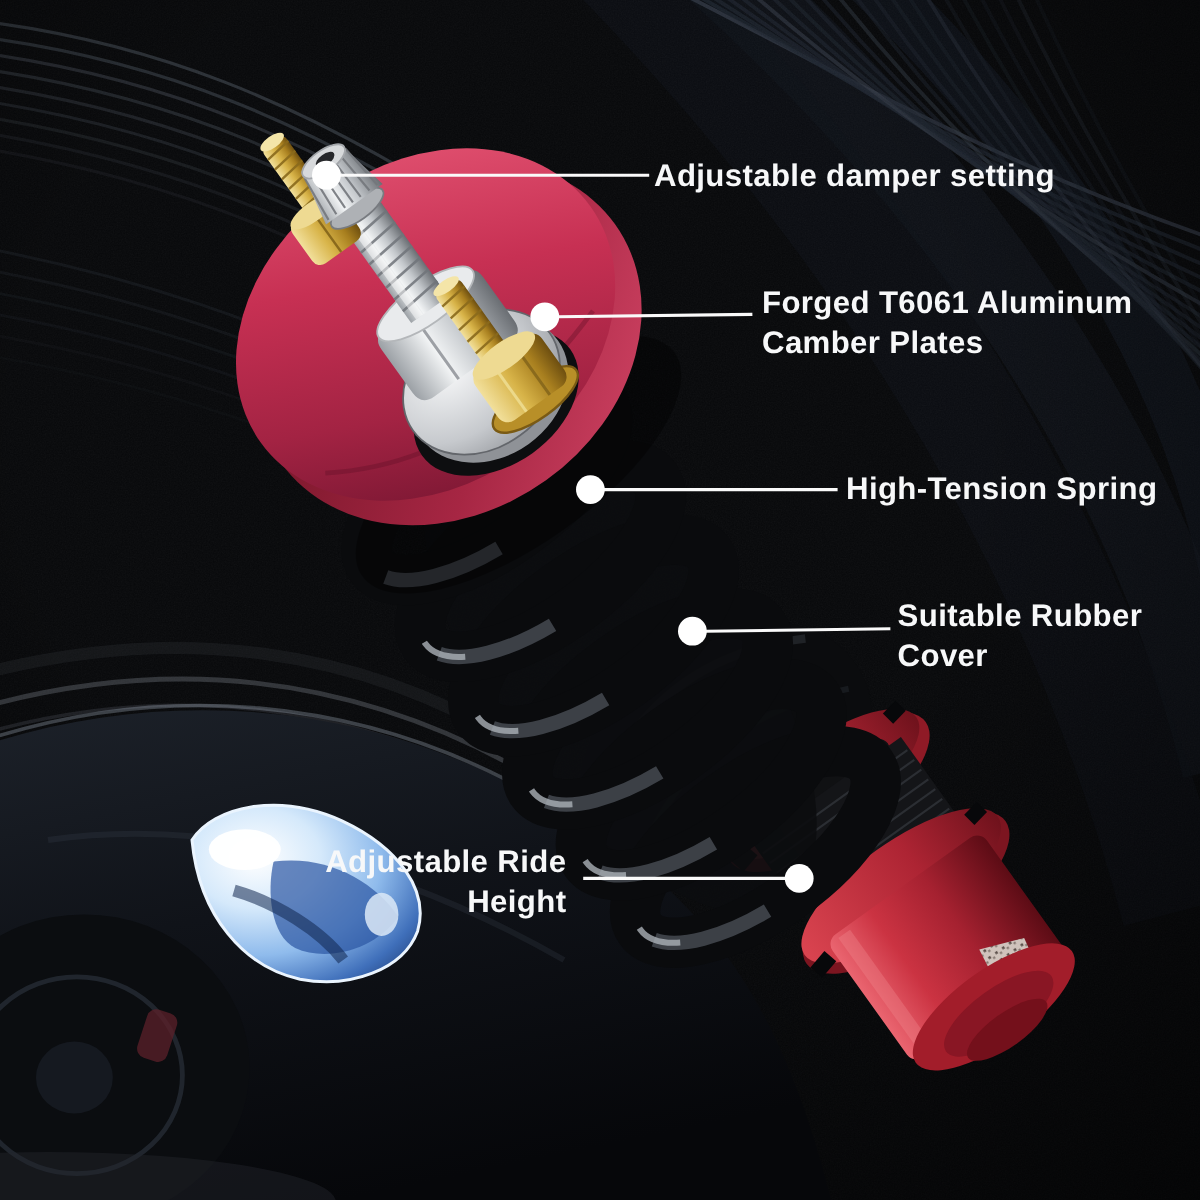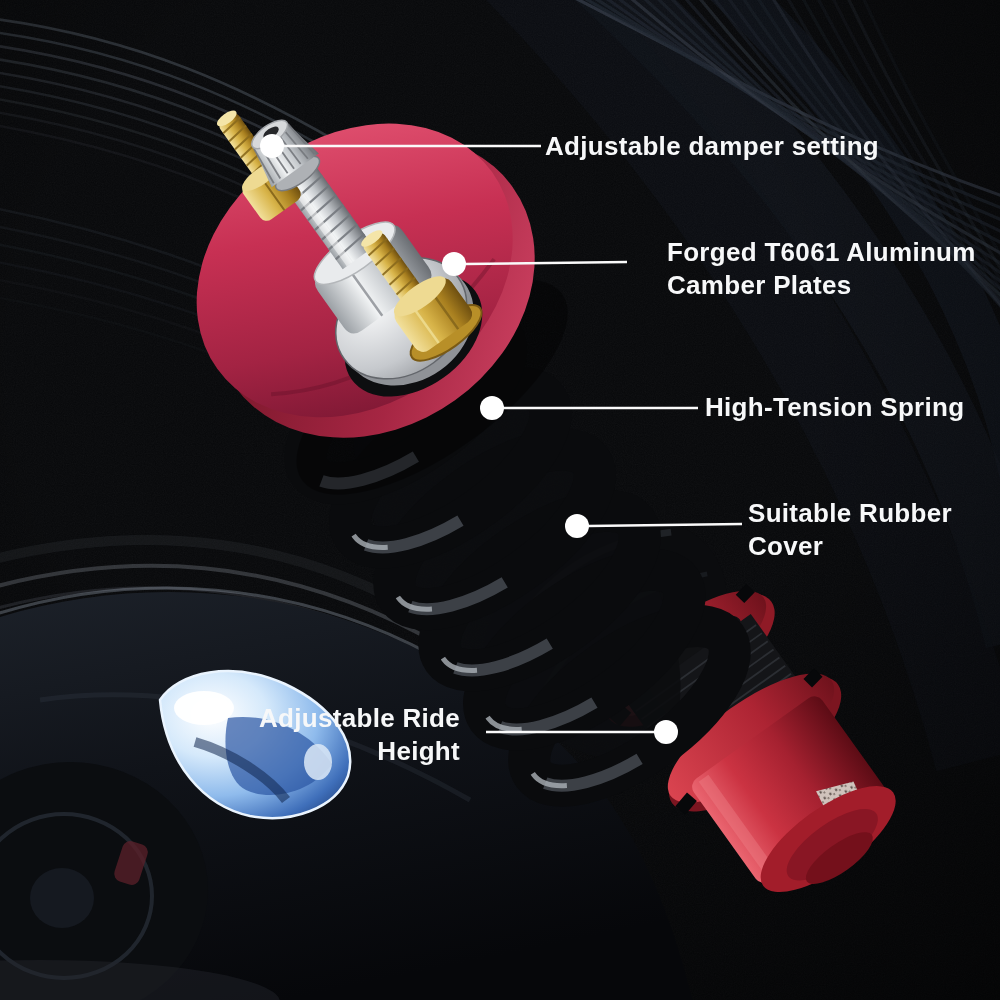--- a/index.html
+++ b/index.html
@@ -17,24 +17,24 @@
   .callout{
     position:absolute;
     color:#f7f8f9;
     font-weight:700;
     font-size:26px;
     line-height:33px;
     letter-spacing:.3px;
     white-space:pre-line;
   }
   .co-damper{left:545px;top:130px;}
-  .co-camber{left:635px;top:236px;margin-left:32px;}
+  .co-camber{left:635px;top:236px;}
   .co-spring{left:705px;top:391px;}
   .co-rubber{left:748px;top:497px;}
-  .co-ride{left:180px;top:702px;width:280px;text-align:right;}
+  .co-ride{left:192px;top:702px;width:280px;text-align:right;}
 </style>
 </head>
 <body>
 
 <div class="stage">
 
   <svg class="layer" viewBox="0 0 1000 1000" aria-hidden="true">
     <defs>
       <filter id="grain" x="0" y="0" width="100%" height="100%">
         <feTurbulence type="fractalNoise" baseFrequency="0.9" numOctaves="2" stitchTiles="stitch"></feTurbulence>

